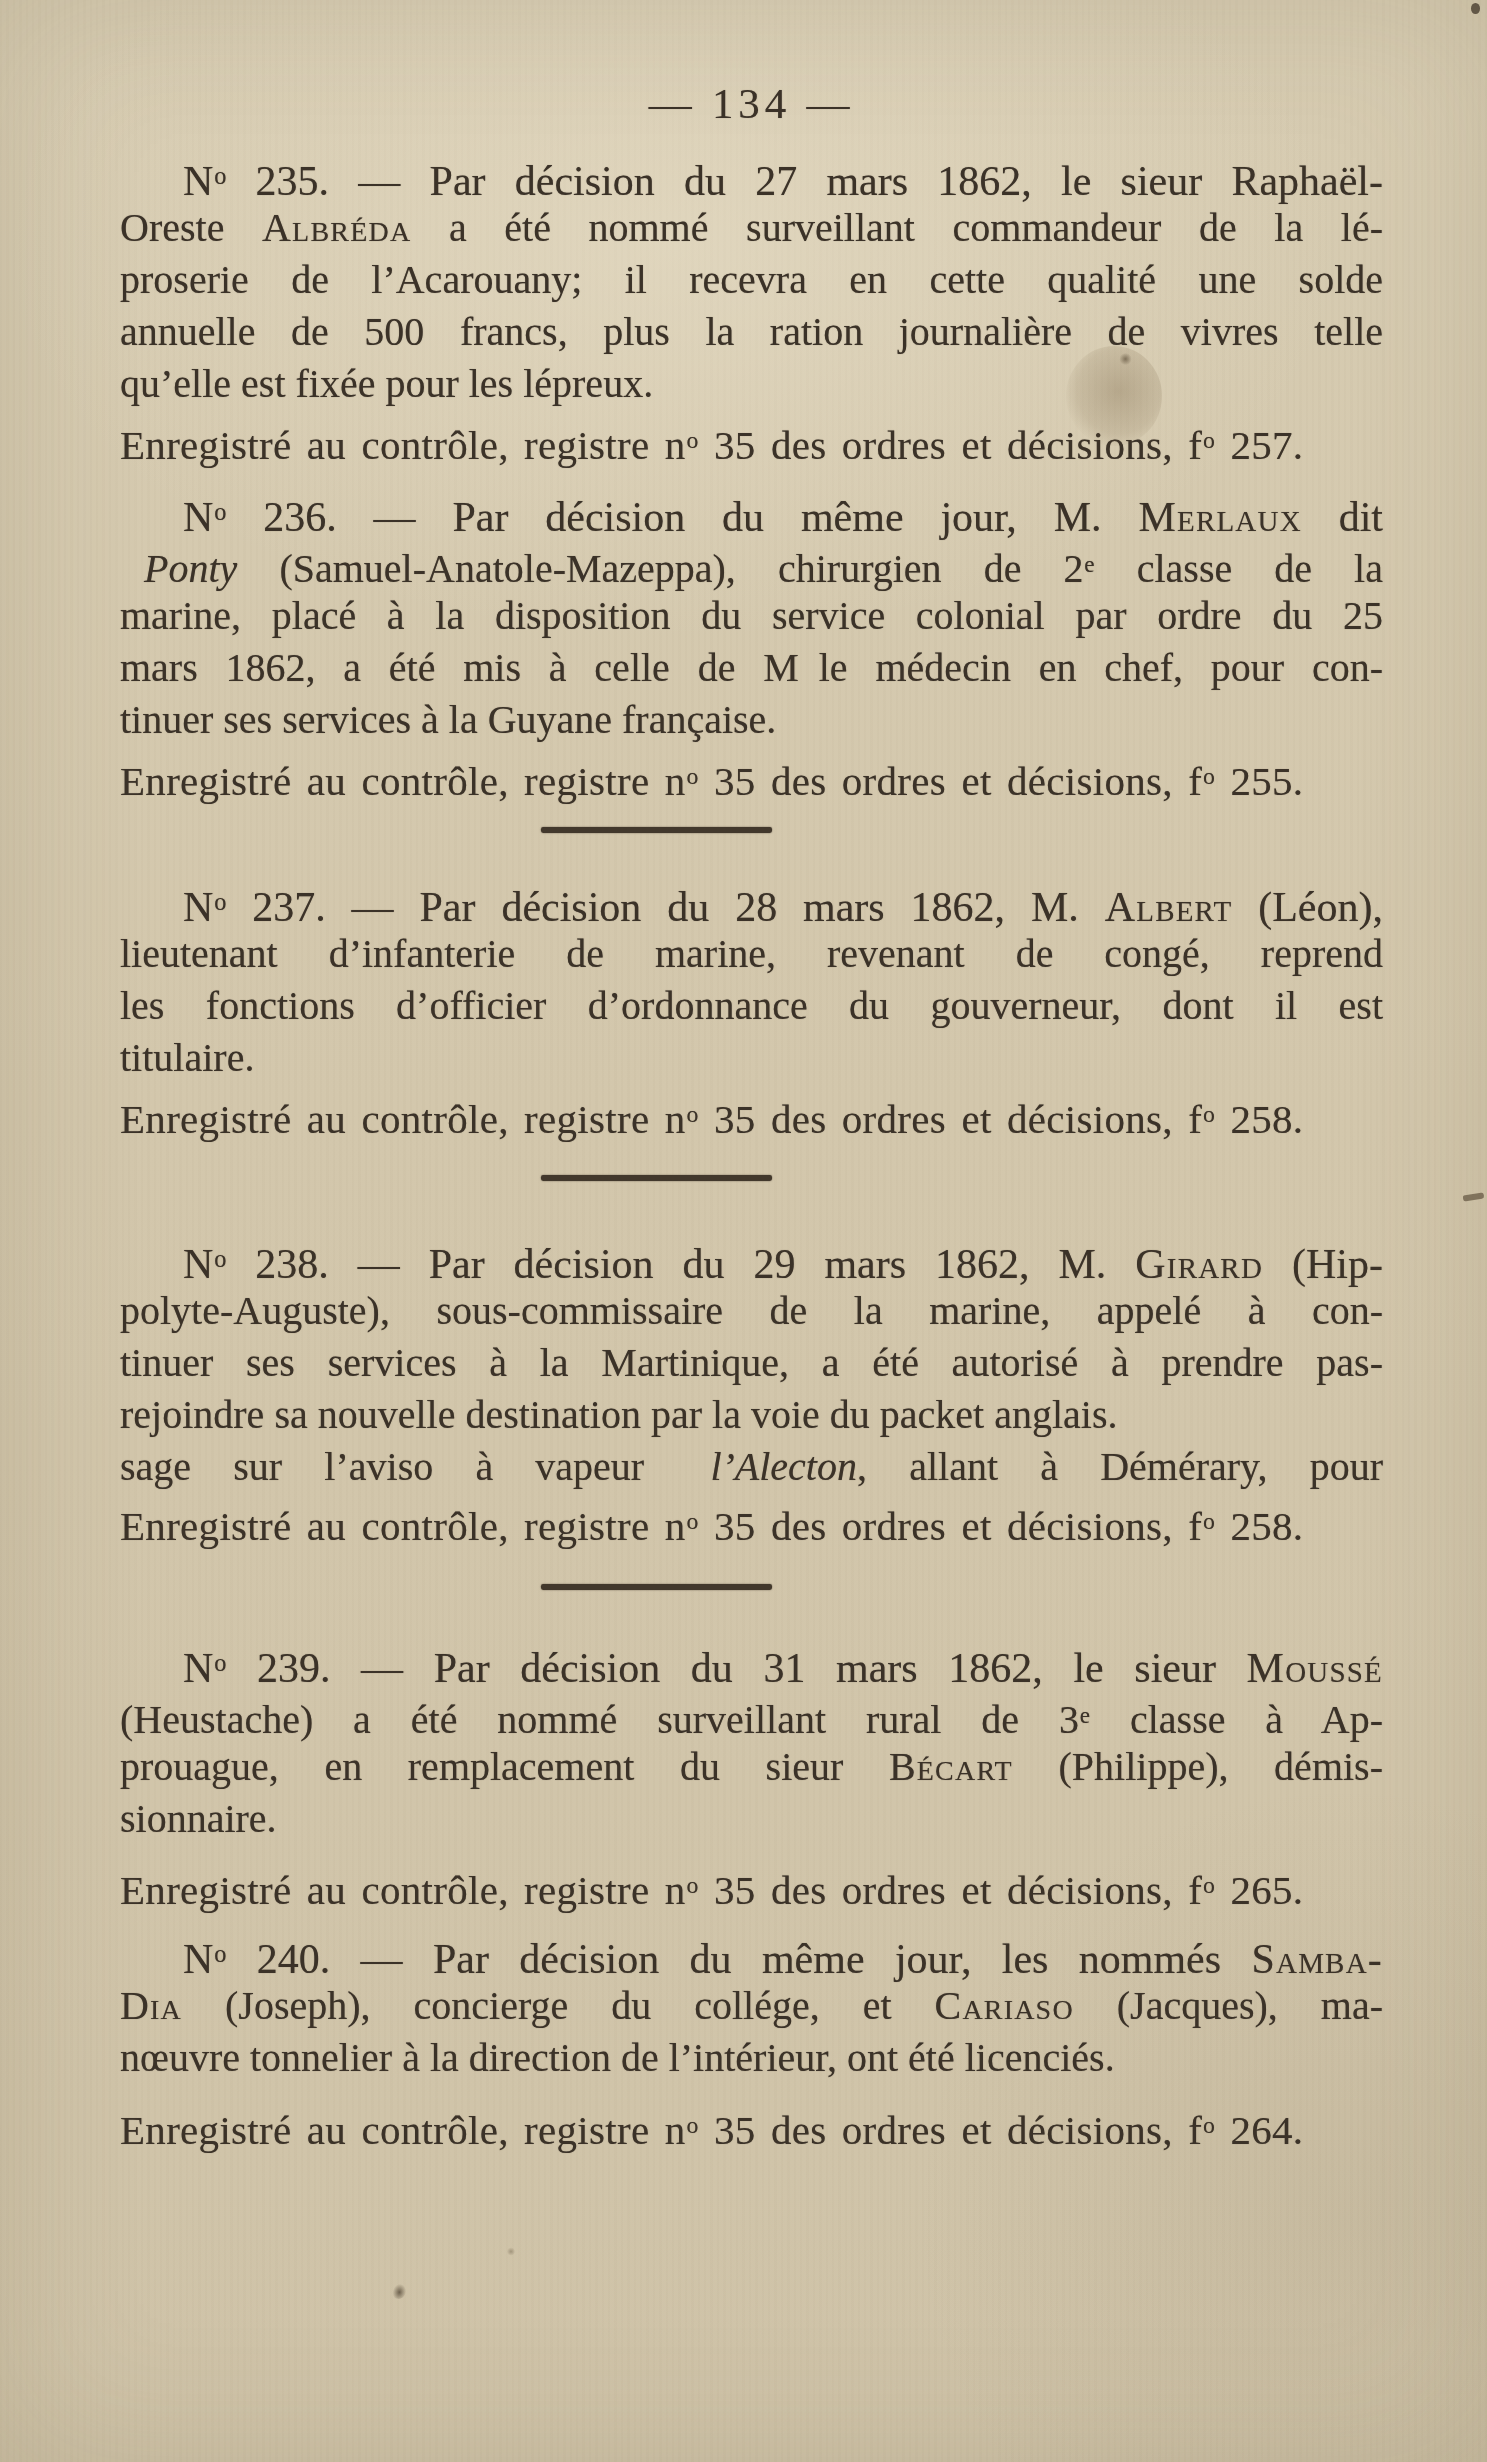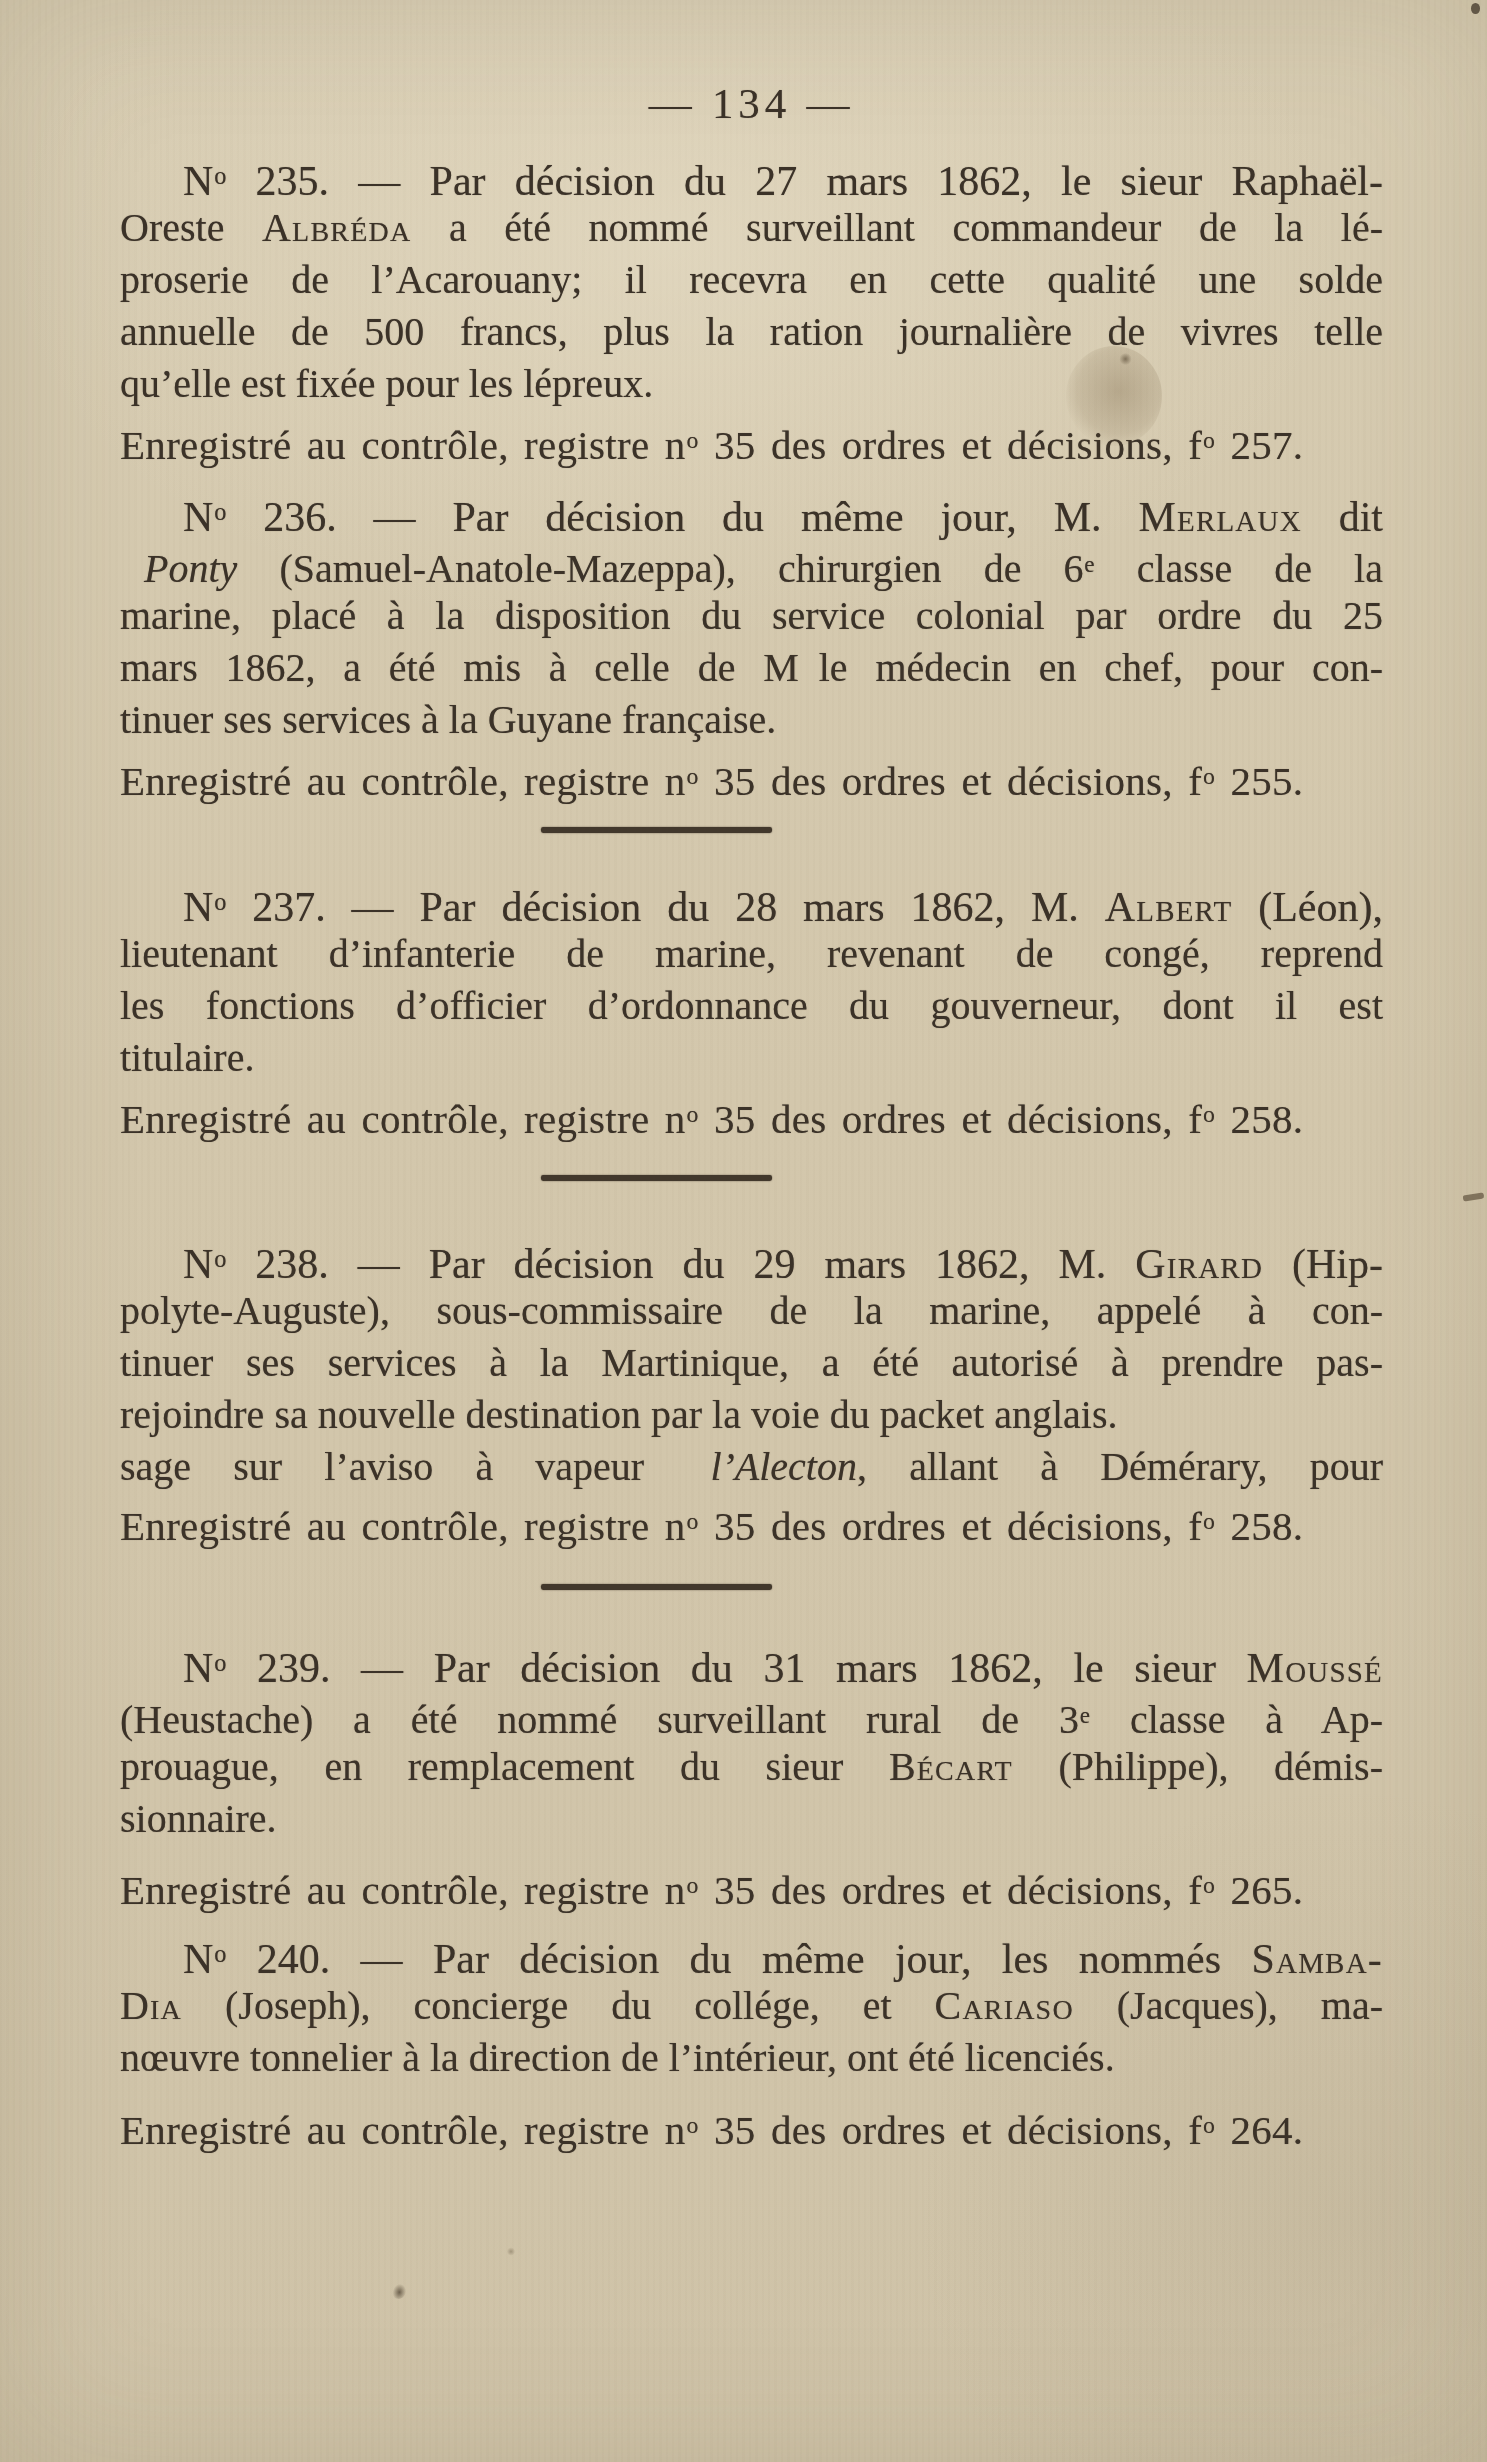--- a/index.html
+++ b/index.html
@@ -101,21 +101,21 @@
       <div class="entry entry-235">
         <div class="line first"><span>N</span><span class="sup">o</span><span> 235. — Par décision du 27 mars 1862, le sieur Raphaël-</span></div>
         <div class="line"><span>Oreste </span><span class="sc">Albréda</span><span> a été nommé surveillant commandeur de la lé-</span></div>
         <div class="line"><span>proserie de l’Acarouany; il recevra en cette qualité une solde</span></div>
         <div class="line"><span>annuelle de 500 francs, plus la ration journalière de vivres telle</span></div>
         <div class="line last"><span>qu’elle est fixée pour les lépreux.</span></div>
         <div class="reg"><span>Enregistré au contrôle, registre n</span><span class="sup">o</span><span> 35 des ordres et décisions, f</span><span class="sup">o</span><span> 257.</span></div>
       </div>
       <div class="entry entry-236">
         <div class="line first"><span>N</span><span class="sup">o</span><span> 236. — Par décision du même jour, M. </span><span class="sc">Merlaux</span><span> dit</span></div>
-        <div class="line"><span class="i">Ponty</span><span> (Samuel-Anatole-Mazeppa), chirurgien de 6</span><span class="sup">e</span><span> classe de la</span></div>
+        <div class="line"><span class="i">Ponty</span><span> (Samuel-Anatole-Mazeppa), chirurgien de 2</span><span class="sup">e</span><span> classe de la</span></div>
         <div class="line"><span>marine, placé à la disposition du service colonial par ordre du 25</span></div>
         <div class="line"><span>mars 1862, a été mis à celle de M le médecin en chef, pour con-</span></div>
         <div class="line last"><span>tinuer ses services à la Guyane française.</span></div>
         <div class="reg"><span>Enregistré au contrôle, registre n</span><span class="sup">o</span><span> 35 des ordres et décisions, f</span><span class="sup">o</span><span> 255.</span></div>
       </div>
       <div class="entry entry-237">
         <div class="line first"><span>N</span><span class="sup">o</span><span> 237. — Par décision du 28 mars 1862, M. </span><span class="sc">Albert</span><span> (Léon),</span></div>
         <div class="line"><span>lieutenant d’infanterie de marine, revenant de congé, reprend</span></div>
         <div class="line"><span>les fonctions d’officier d’ordonnance du gouverneur, dont il est</span></div>
         <div class="line last"><span>titulaire.</span></div>

